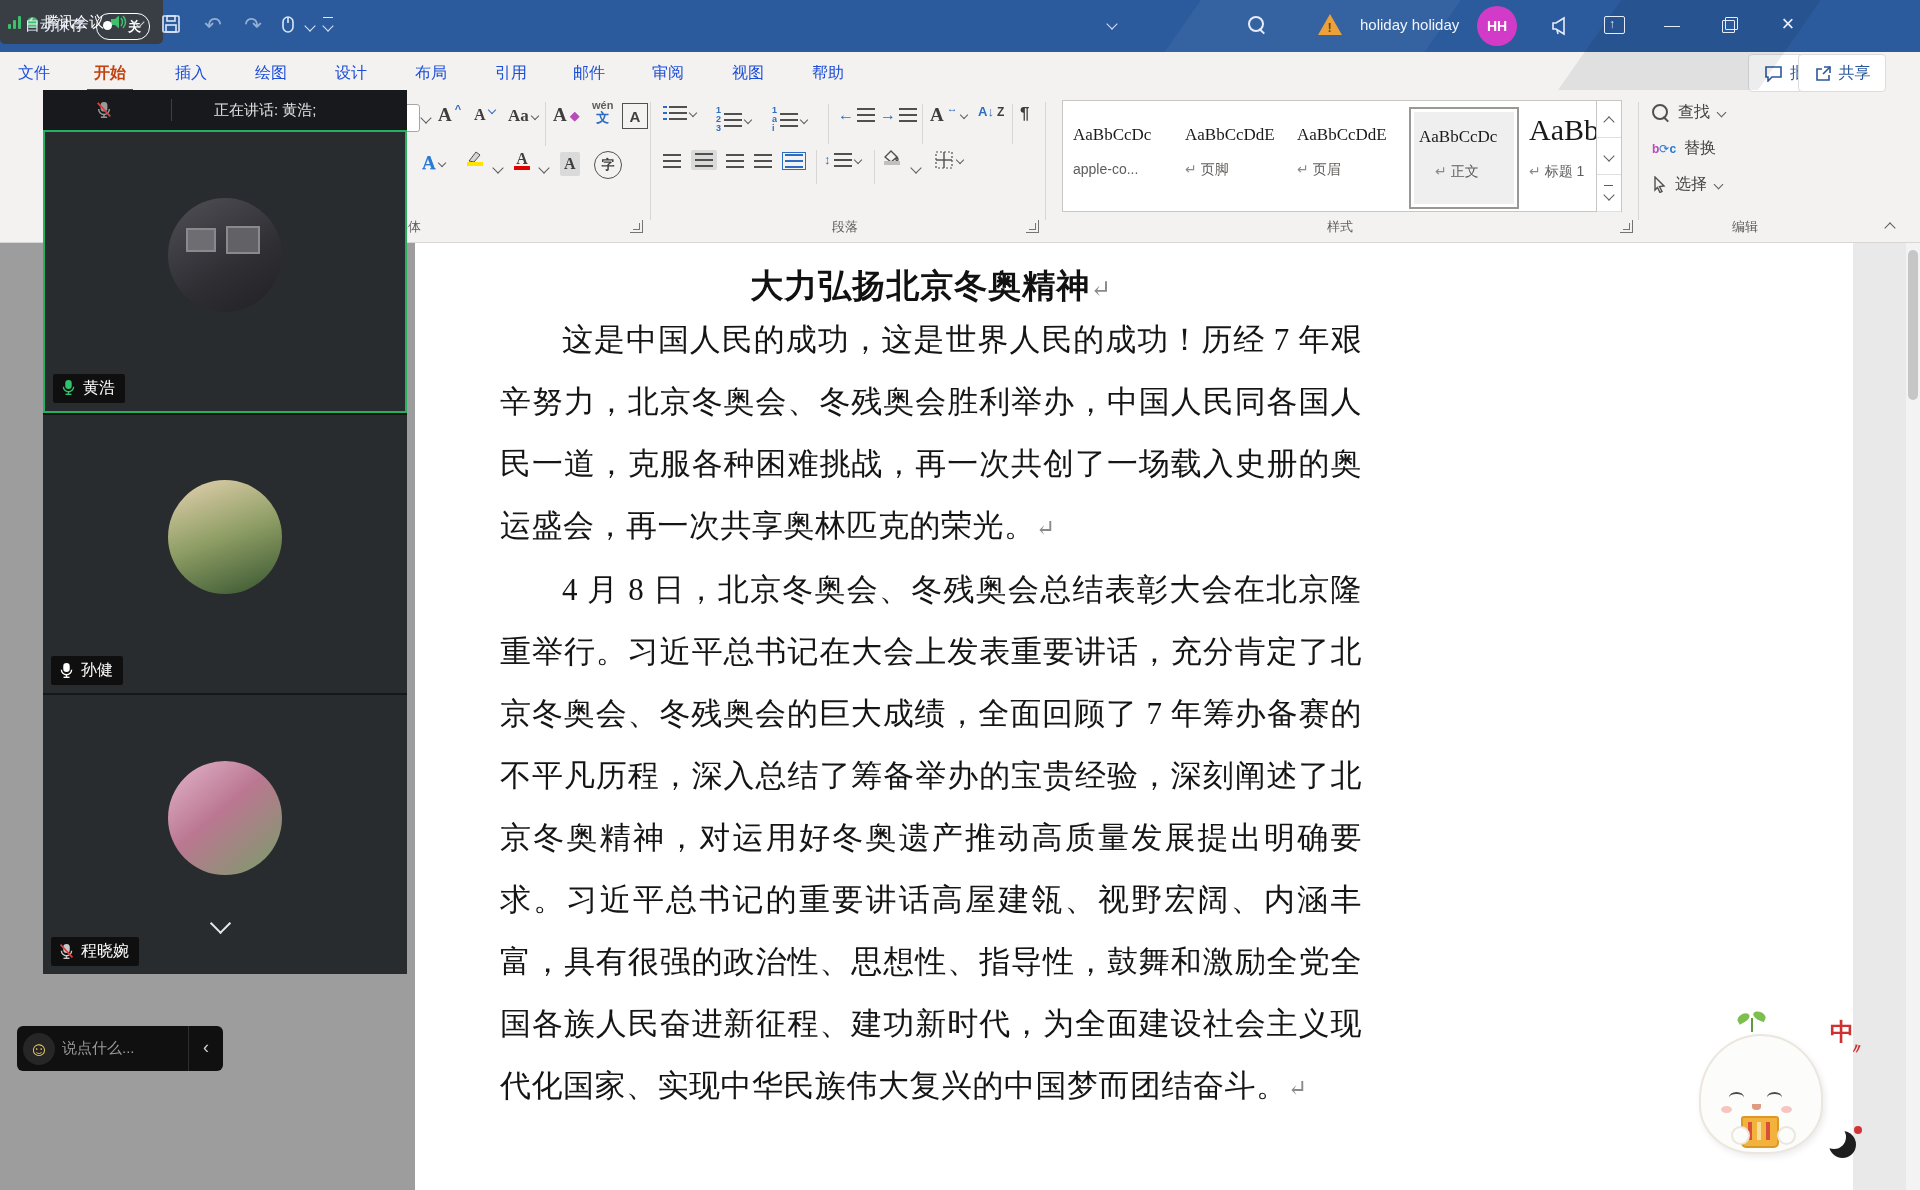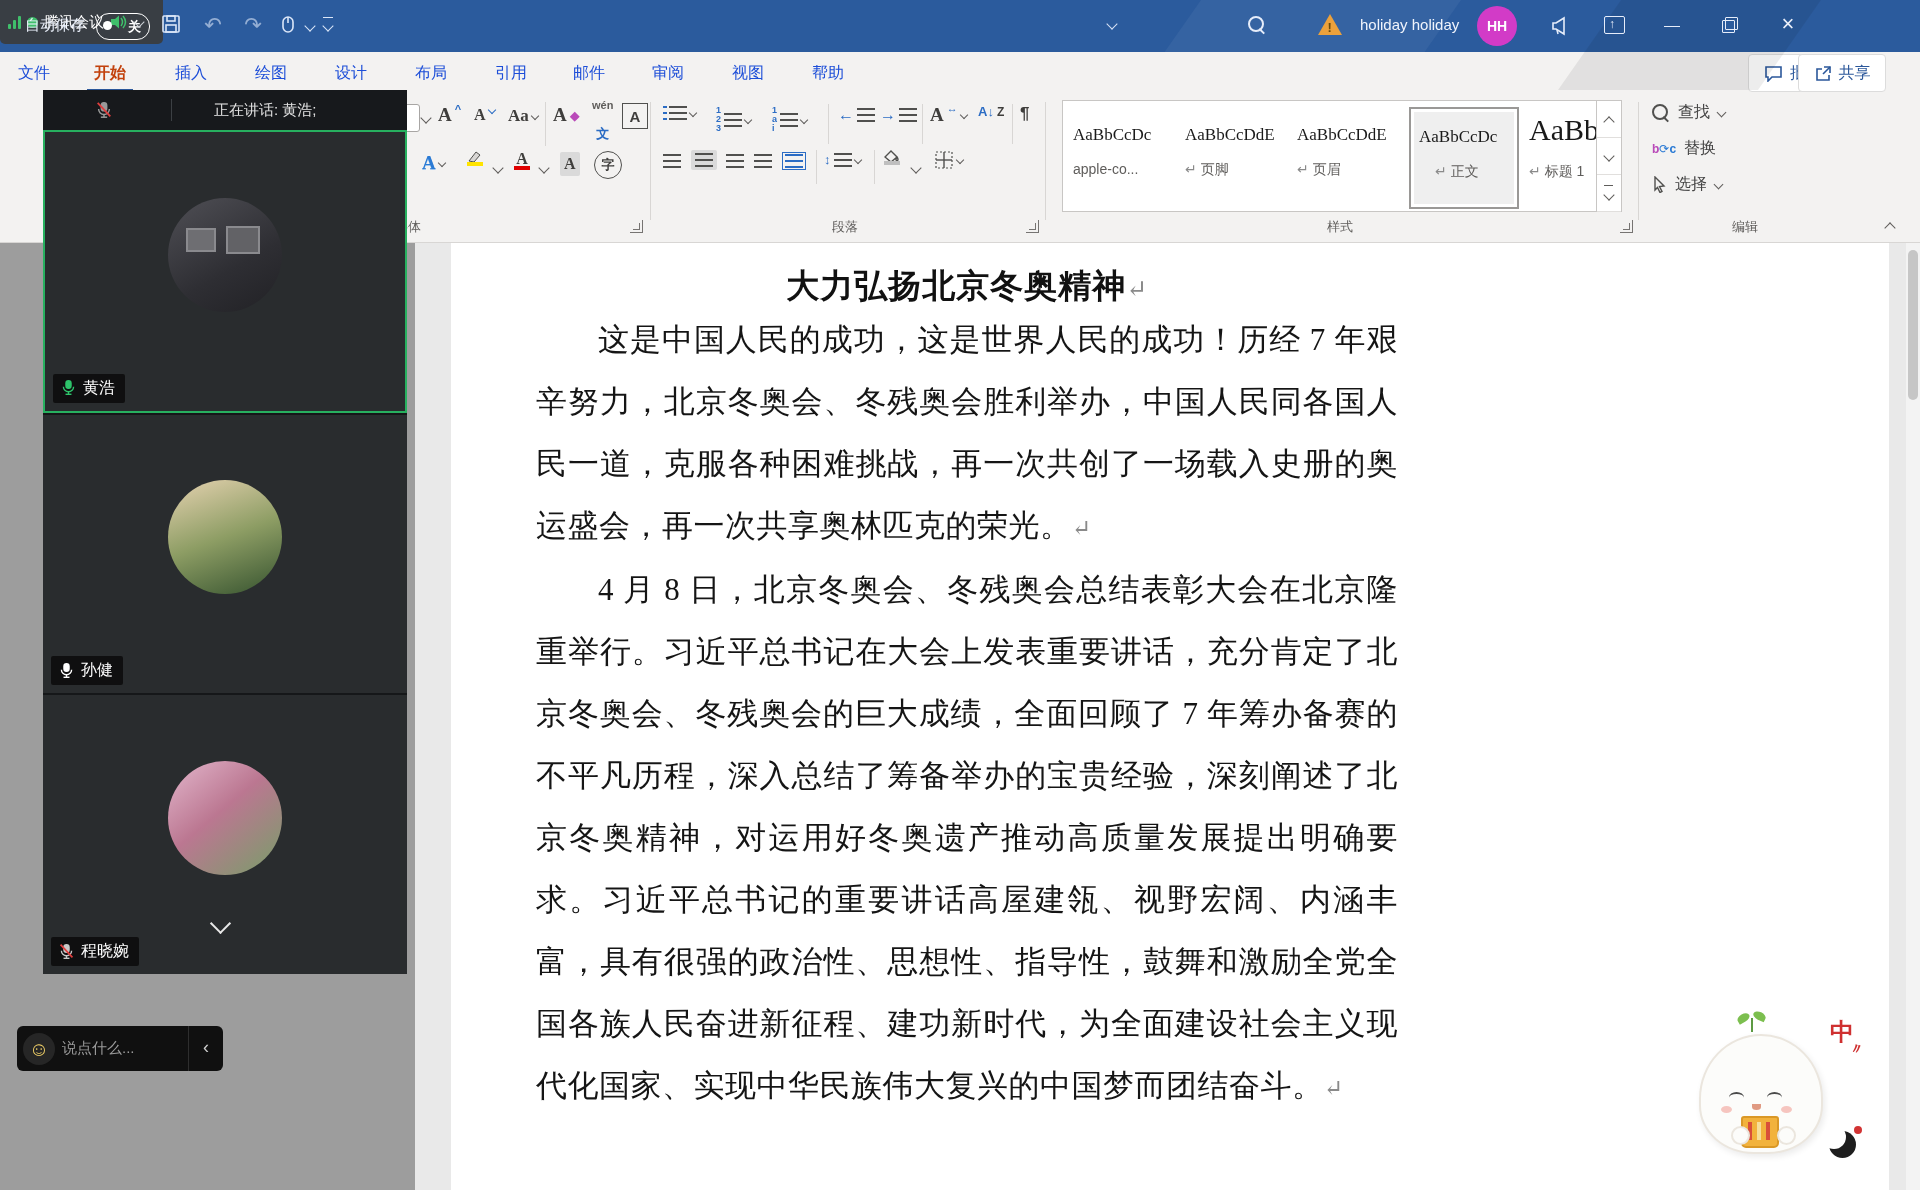--- a/index.html
+++ b/index.html
@@ -87,21 +87,21 @@
   #style-scroll .more i{position:absolute;left:7px;top:10px;width:9px;border-top:1.5px solid #5f5d5b;}
   #style-scroll .more .chev{top:16px;}
   
   .editrow{position:absolute;display:flex;align-items:center;gap:8px;font-size:16px;color:#444;}
   #collapse-ribbon{left:1886px;top:124px;width:16px;height:14px;color:#5f5d5b;}
   #collapse-ribbon .chev{transform:rotate(-135deg);}
 
   
   #docarea{left:0;top:242px;width:1920px;height:948px;background:#e9e9e9;}
   #left-gutter{left:0;top:242px;width:415px;height:948px;background:#9d9d9d;}
-  #page{left:415px;top:242px;width:1438px;height:948px;background:#fff;margin-left:36px;}
+  #page{left:415px;top:242px;width:1438px;height:948px;background:#fff;}
   #textcol{position:absolute;left:85px;top:22px;width:862px;}
   #doc-title-line{text-align:center;font-family:"Liberation Serif","DejaVu Serif",serif;font-size:33px;font-weight:600;color:#111;letter-spacing:1px;}
   .pmark{color:#8a8a8a;font-size:.75em;font-weight:normal;}
   .docp{font-family:"Liberation Serif","DejaVu Serif",serif;font-size:31px;line-height:62px;color:#151515;text-align:justify;text-indent:2em;margin:0;letter-spacing:.5px;}
   #scrollbar{left:1906px;top:242px;width:14px;height:948px;background:#f3f3f3;}
   #scrollthumb{left:1908px;top:250px;width:10px;height:150px;background:#c6c6c6;border-radius:5px;}
 
   
   #panel{left:43px;top:90px;width:364px;height:884px;background:#222527;z-index:50;display:flex;flex-direction:column;}
   #panel-header{height:40px;background:#17191c;display:flex;align-items:center;flex:0 0 40px;}
@@ -313,21 +313,21 @@
       </span>
     <span class="rowic" style="left:508px;top:12px">
         <b class="bigA" style="font-size:17px">Aa</b>
         <i class="chev"></i>
       </span>
     <span class="vdiv" style="left:545px;top:8px;height:44px"></span>
     <span class="rowic" style="left:553px;top:10px">
         <b class="bigA">A</b>
         <b style="color:#b94ab9;font-size:13px">◆</b>
       </span>
-    <span class="rowic" style="left:592px;top:6px;flex-direction:column;gap:16px;line-height:1">
+    <span class="rowic" style="left:592px;top:6px;flex-direction:column;gap:0;line-height:1">
         <b style="font-size:11px;color:#5f5d5b">wén</b>
         <b style="font-size:13px;color:#2b6cc4">文</b>
       </span>
     <span class="rowic" style="left:622px;top:9px;width:24px;height:24px;border:1.6px solid #50504e;justify-content:center">
         <b style="font-size:15px">A</b>
       </span>
 
     <span class="rowic" style="left:395px;top:62px">
         <b>²</b>
       </span>

